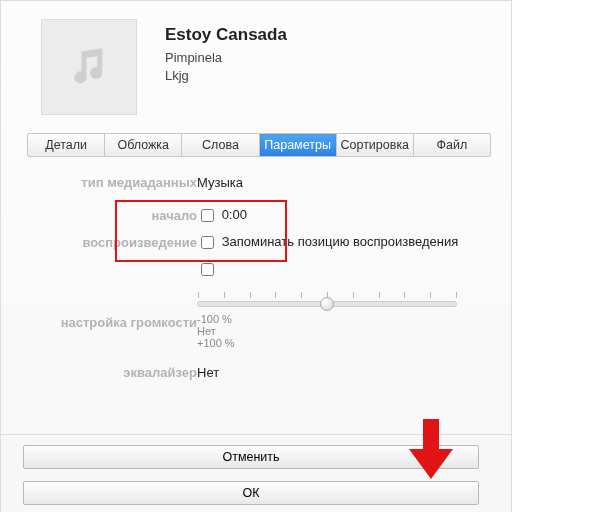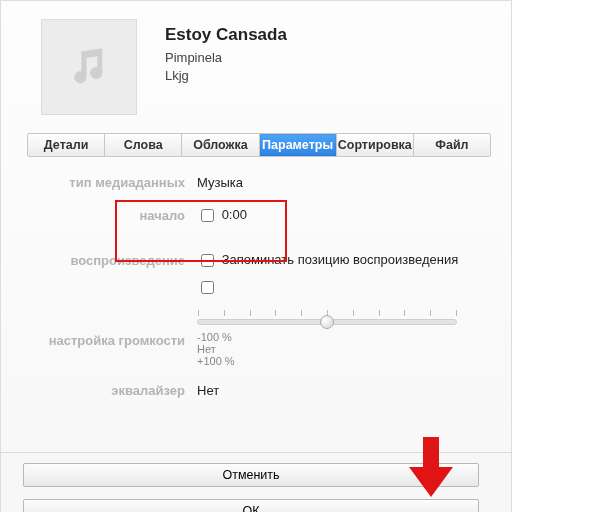--- a/index.html
+++ b/index.html
@@ -35,21 +35,20 @@
   .title-sub { font-size: 13px; color: #444; line-height: 1.35; }
   
   .tabs {
     display: flex;
     margin: 6px 20px 0 26px;
     border: 1px solid #c7c7c7;
     border-radius: 2px;
     overflow: hidden;
     background: linear-gradient(#fdfdfd, #ececec);
     height: 24px;
-    font-weight: bold;
   }
   .tab {
     flex: 1;
     text-align: center;
     line-height: 22px;
     font-size: 12.5px;
     color: #333;
     border-right: 1px solid #c7c7c7;
     cursor: pointer;
   }
@@ -64,21 +63,20 @@
     padding: 18px 26px 8px 26px;
   }
   .row {
     display: flex;
     align-items: center;
     margin-bottom: 16px;
   }
   .row .lbl {
     width: 170px;
     text-align: right;
-    padding-right: 12px;
     color: #b4b4b4;
     font-weight: 600;
     font-size: 13px;
   }
   .row .field {
     flex: 1;
     color: #222;
   }
   .cbx {
     vertical-align: middle;
@@ -168,36 +166,36 @@
     </div>
     <div class="titles">
       <div class="title-main">Estoy Cansada</div>
       <div class="title-sub">Pimpinela</div>
       <div class="title-sub">Lkjg</div>
     </div>
   </div>
 
   <div class="tabs">
     <div class="tab">Детали</div>
+    <div class="tab">Обложка</div>
     <div class="tab">Слова</div>
-    <div class="tab">Обложка</div>
     <div class="tab active">Параметры</div>
     <div class="tab">Сортировка</div>
     <div class="tab">Файл</div>
   </div>
 
   <div class="content" style="position:relative;">
 
     <div class="row">
       <div class="lbl">тип медиаданных</div>
       <div class="field">Музыка</div>
     </div>
 
     <div style="position:relative;">
-      <div class="row" style="margin-bottom:26px;">
+      <div class="row" style="margin-bottom:8px;">
         <div class="lbl">начало</div>
         <div class="field">
           <input type="checkbox" class="cbx" style="">
           <span>0:00</span>
         </div>
       </div>
       <div class="highlight-box" style="left:88px; top:-6px; width:172px; height:62px;"></div>
     </div>
 
     <div class="row" style="margin-top:4px; margin-bottom:8px;">

